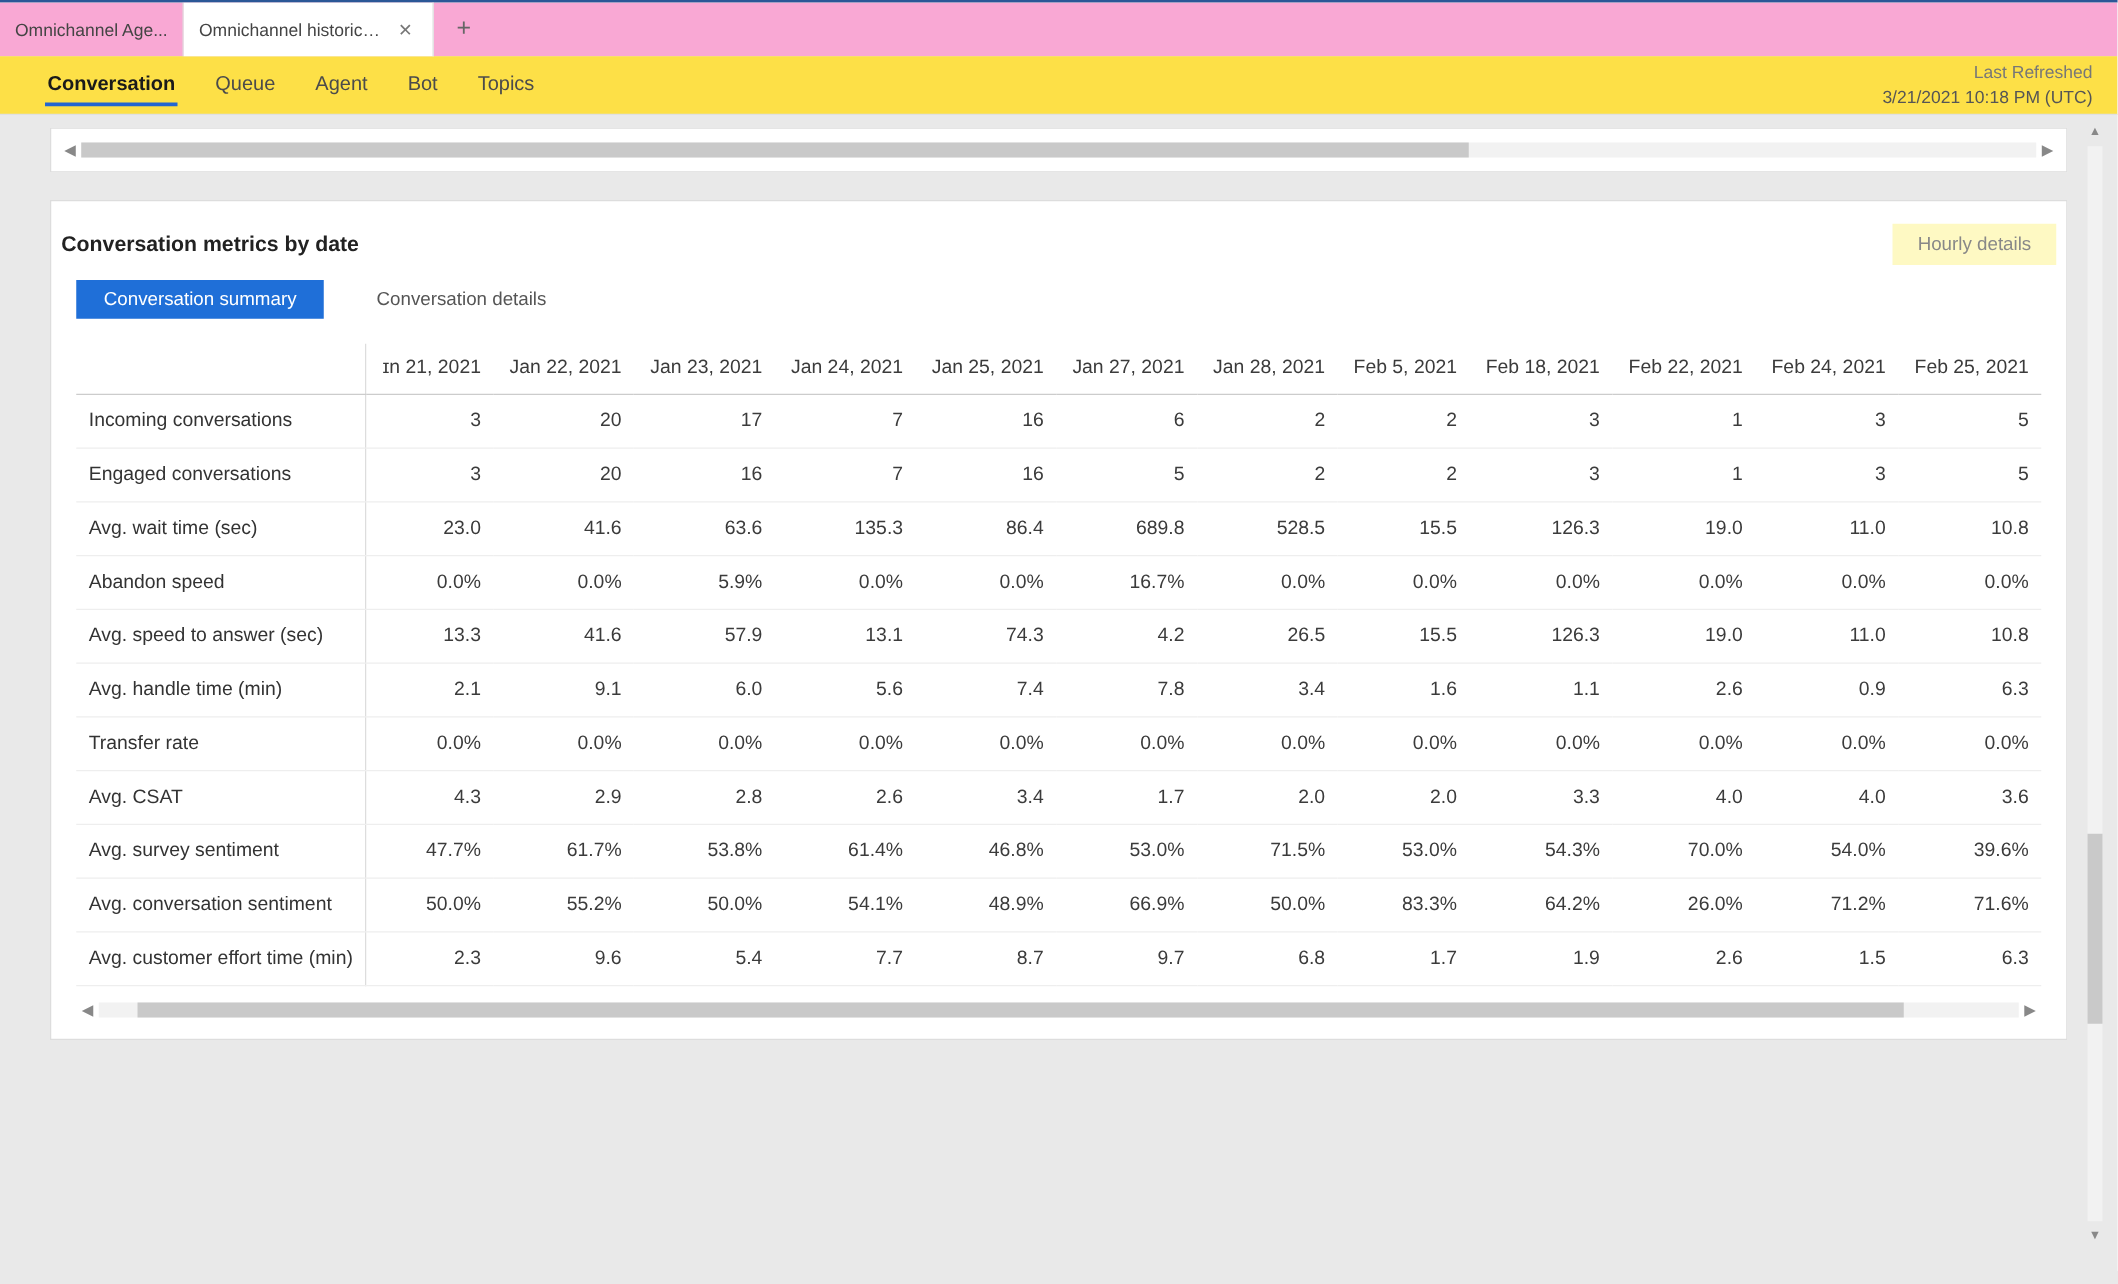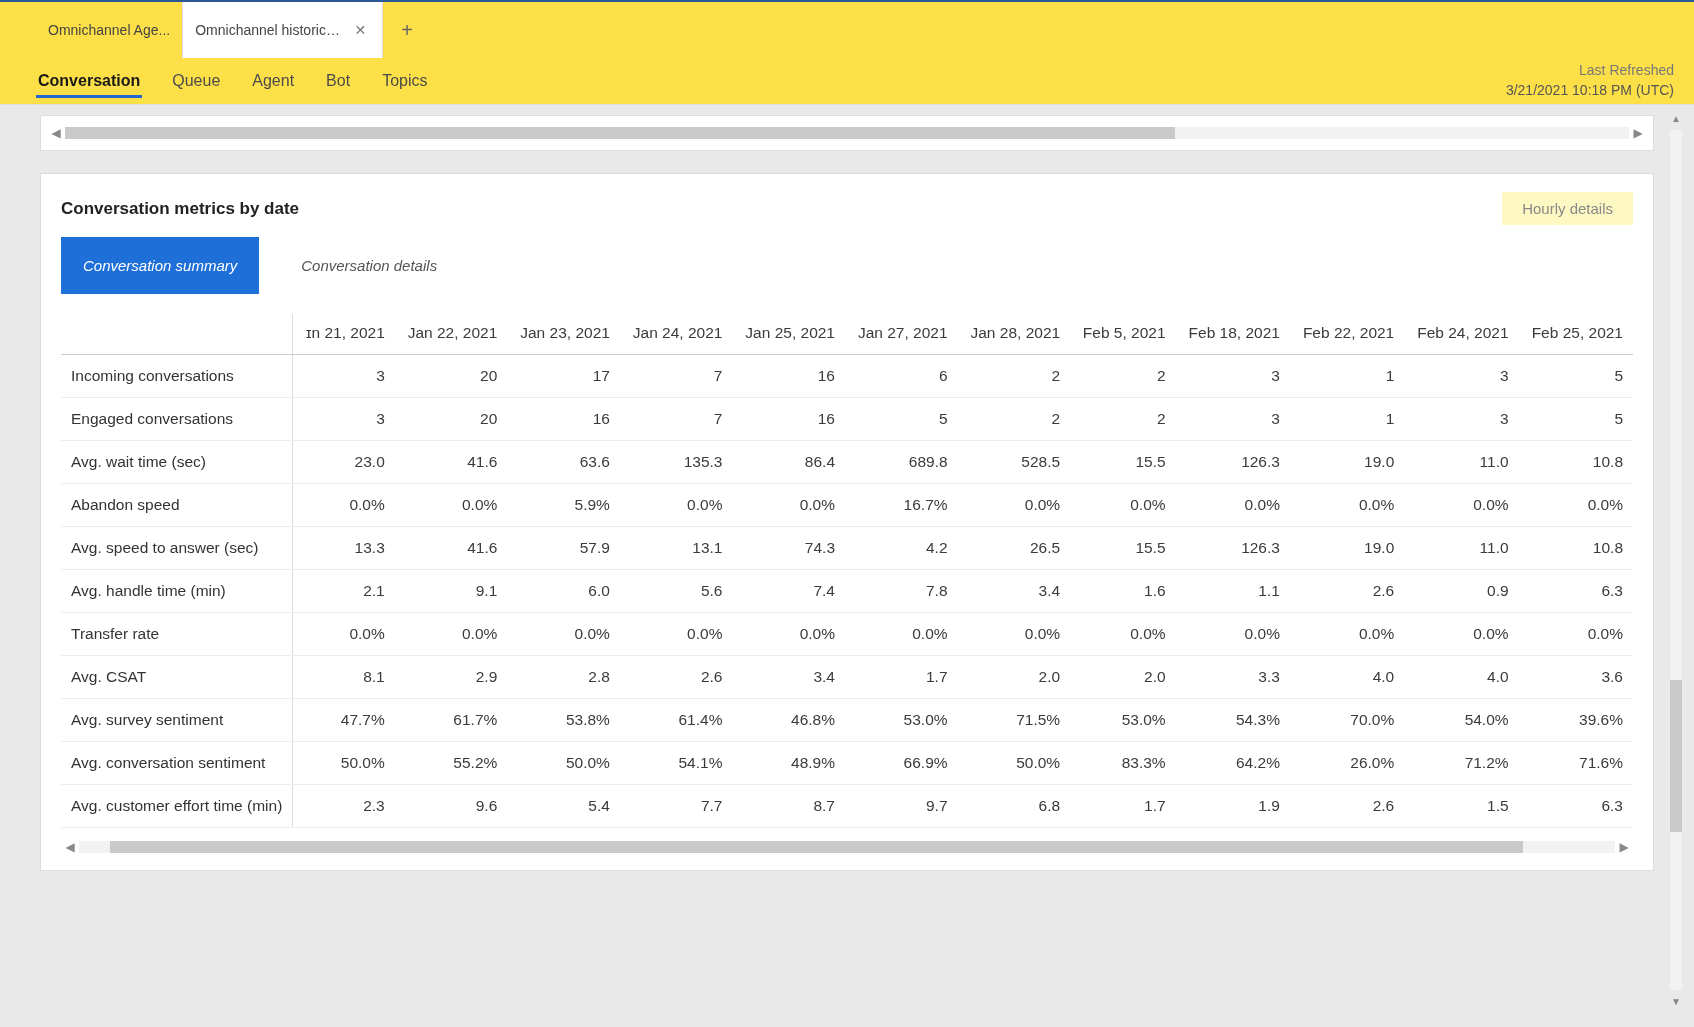--- a/index.html
+++ b/index.html
@@ -7,24 +7,23 @@
   font-family: "Segoe UI", Arial, sans-serif;
   background: #e9e9e9;
   color: #333;
   width: 1694px;
   height: 1027px;
   overflow: hidden;
   border-top: 2px solid #2b5797;
 }
 .tabstrip {
   display: flex;
-  height: 56px;
-  background: #fde047;
+  height: 43px;
+  background: #f9a8d4;
   align-items: stretch;
-  padding-left: 36px;
 }
 .tab {
   display: flex;
   align-items: center;
   gap: 8px;
   padding: 0 12px;
   font-size: 14px;
   color: #444;
   max-width: 200px;
   border-right: 1px solid #ddd;
@@ -132,46 +131,45 @@
   background: #c9c9c9;
 }
 .card.top .thumb { left: 0; width: 71%; }
 
 .card.main { padding: 14px 0 16px; }
 
 .card-head {
   display: flex;
   justify-content: space-between;
   align-items: center;
-  padding: 4px 20px 12px;
+  padding: 4px 8px 12px;
 }
 .card-title {
   font-size: 17px;
   font-weight: 600;
   color: #222;
 }
 .hourly-btn {
   background: #fef9c3;
   color: #888;
   padding: 8px 20px;
   font-size: 15px;
   cursor: default;
 }
 
 .inner-tabs {
   display: flex;
   gap: 20px;
   padding: 0 20px 6px;
 }
 .pill {
-  padding: 20px 22px;
+  padding: 7px 22px;
   font-size: 15px;
   color: #555;
   cursor: pointer;
-  font-style: italic;
 }
 .pill.active {
   background: #1f6fd8;
   color: #fff;
 }
 
 .table-wrap {
   padding: 14px 20px 4px;
 }
 table {
@@ -411,21 +409,21 @@
               <td>0.0%</td>
               <td>0.0%</td>
               <td>0.0%</td>
               <td>0.0%</td>
               <td>0.0%</td>
               <td>0.0%</td>
               <td>0.0%</td>
             </tr>
             <tr>
               <td>Avg. CSAT</td>
-              <td>8.1</td>
+              <td>4.3</td>
               <td>2.9</td>
               <td>2.8</td>
               <td>2.6</td>
               <td>3.4</td>
               <td>1.7</td>
               <td>2.0</td>
               <td>2.0</td>
               <td>3.3</td>
               <td>4.0</td>
               <td>4.0</td>

